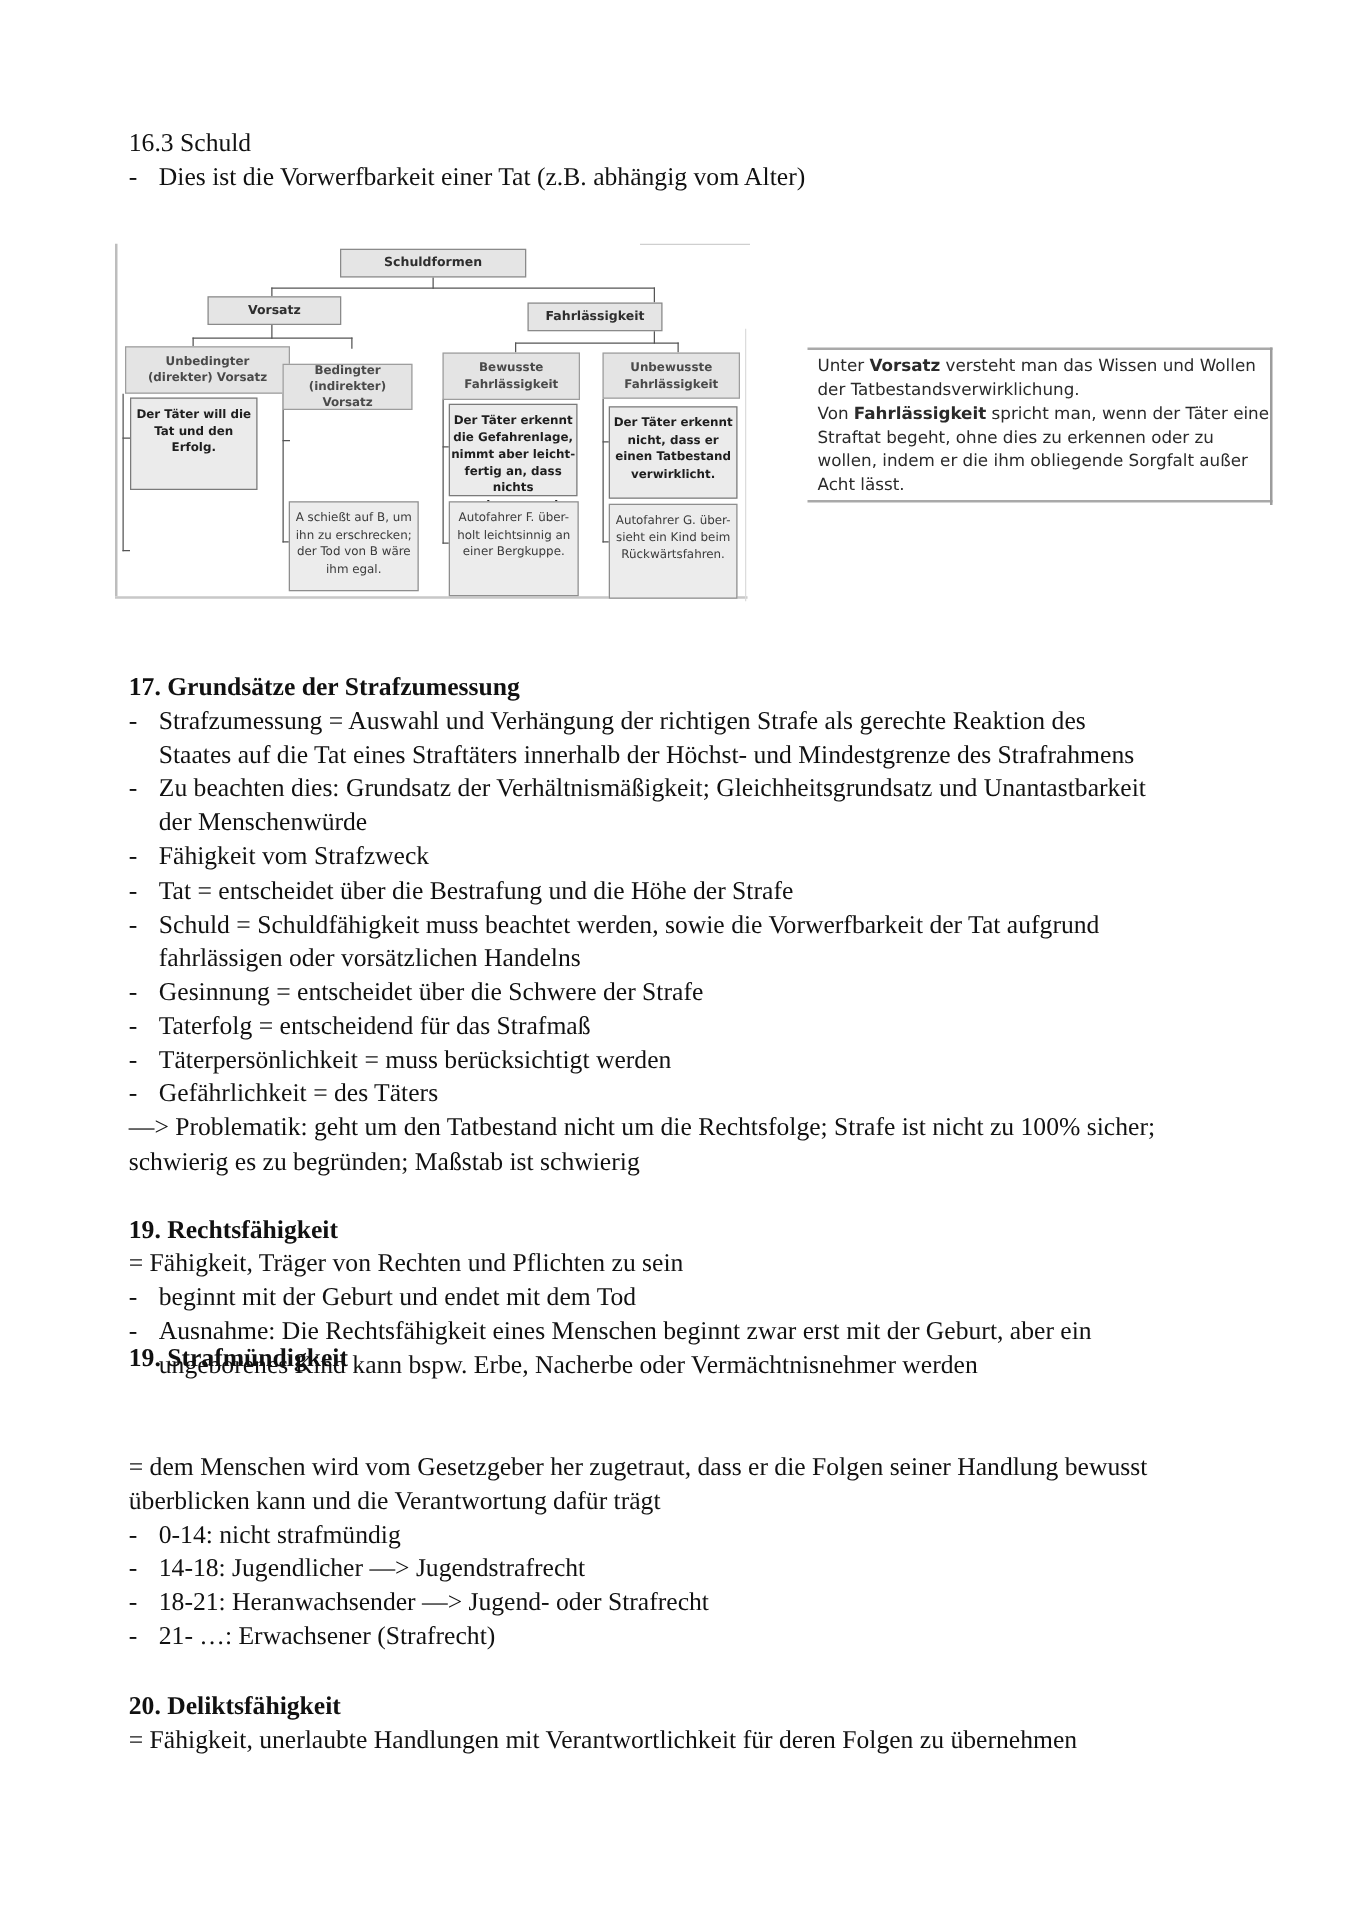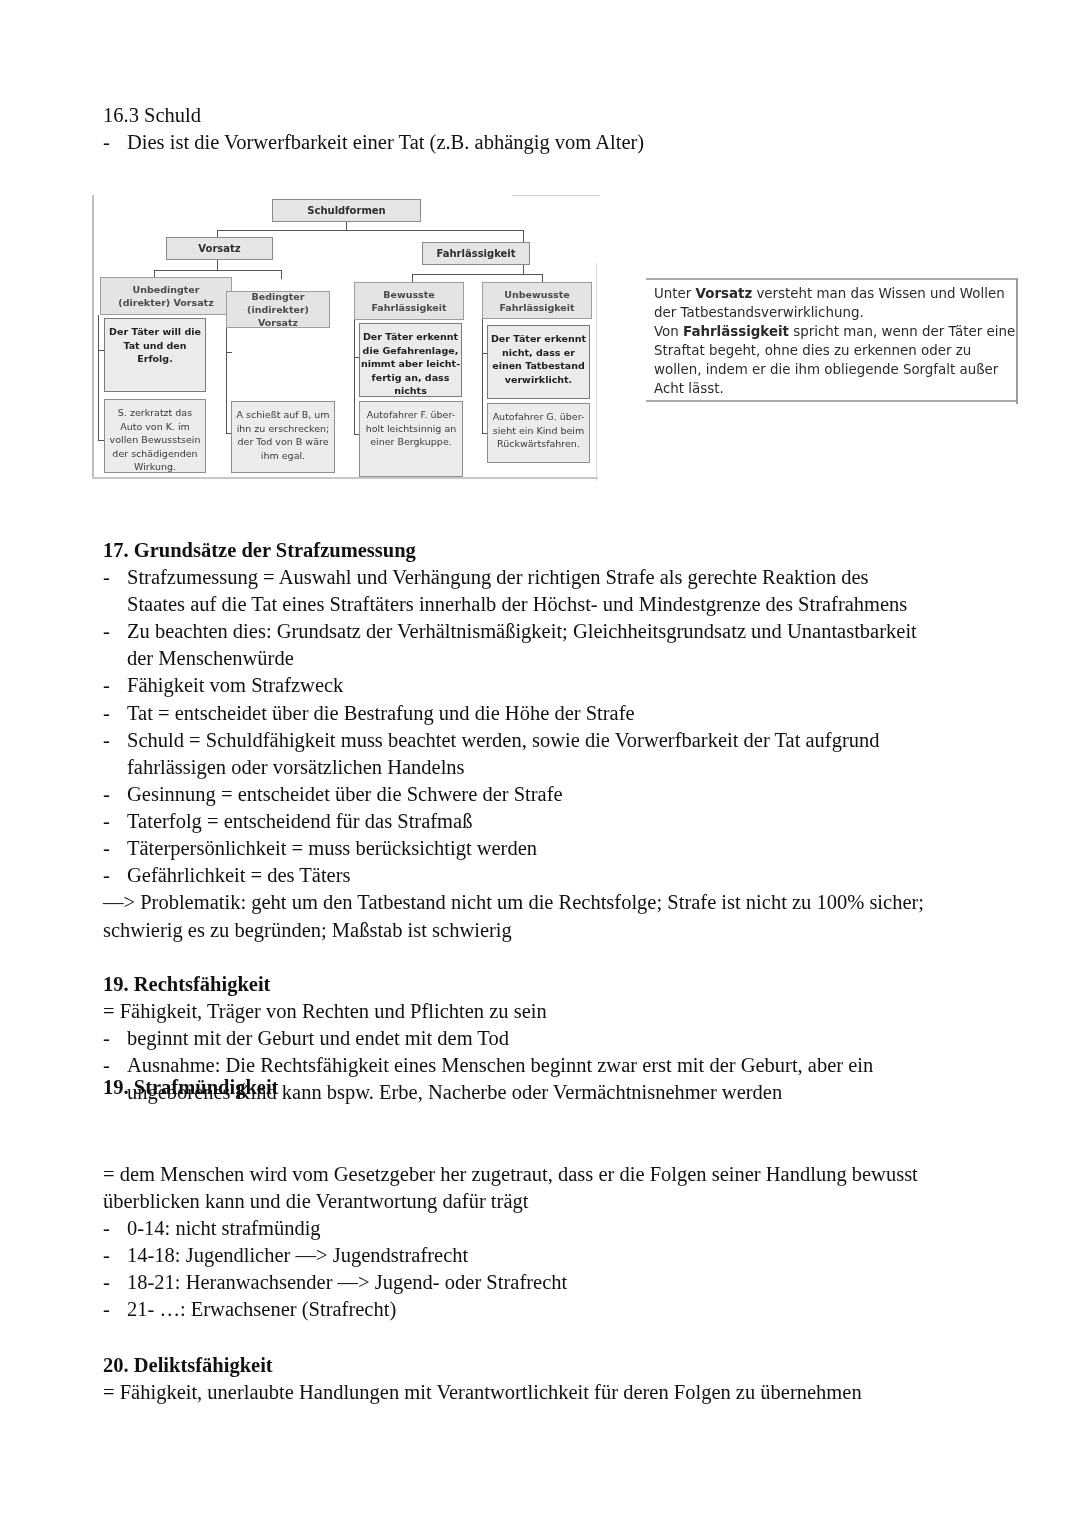--- a/index.html
+++ b/index.html
@@ -123,45 +123,36 @@
   </div>
   <div class="dbox def" style="left:395px; top:132px; width:103px; height:74px;">
     <span class="inner">
       <span style="display:block">Der Täter erkennt</span>
       <span style="display:block">nicht, dass er</span>
       <span style="display:block">einen Tatbestand</span>
       <span style="display:block">verwirklicht.</span>
     </span>
   </div>
 
-  <div class="dbox ex" style="left:12px; top:206px; width:102px; height:74px;">
-    <span class="inner">
-      <span style="display:block">S. zerkratzt das</span>
-      <span style="display:block">Auto von K. im</span>
-      <span style="display:block">vollen Bewusstsein</span>
-      <span style="display:block">der schädigenden</span>
-      <span style="display:block">Wirkung.</span>
-    </span>
-  </div>
   <div class="dbox ex" style="left:139px; top:208px; width:104px; height:72px;">
     <span class="inner">
       <span style="display:block">A schießt auf B, um</span>
       <span style="display:block">ihn zu erschrecken;</span>
       <span style="display:block">der Tod von B wäre</span>
       <span style="display:block">ihm egal.</span>
     </span>
   </div>
   <div class="dbox ex" style="left:267px; top:208px; width:104px; height:76px;">
     <span class="inner">
       <span style="display:block">Autofahrer F. über-</span>
       <span style="display:block">holt leichtsinnig an</span>
       <span style="display:block">einer Bergkuppe.</span>
     </span>
   </div>
-  <div class="dbox ex" style="left:395px; top:210px; width:103px; height:60px;">
+  <div class="dbox ex" style="left:395px; top:210px; width:103px; height:76px;">
     <span class="inner">
       <span style="display:block">Autofahrer G. über-</span>
       <span style="display:block">sieht ein Kind beim</span>
       <span style="display:block">Rückwärtsfahren.</span>
     </span>
   </div>
 </div>
 
 <div class="infobox">
   <div class="info-top"></div>

